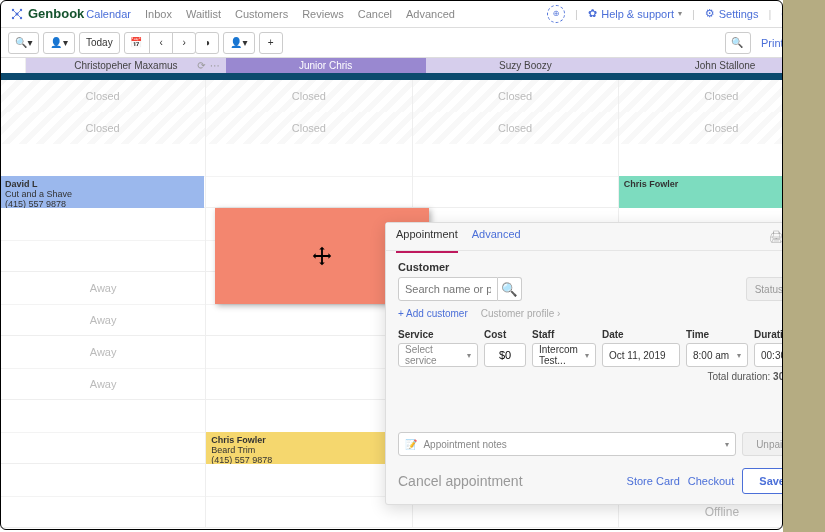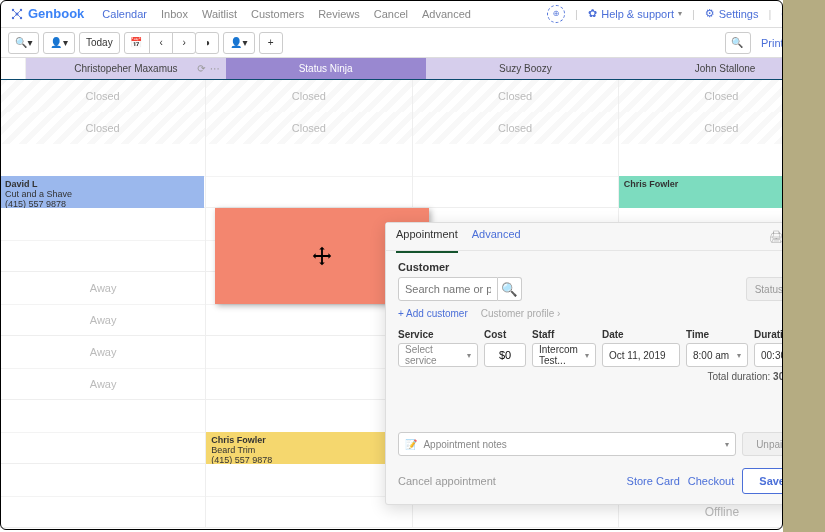--- a/index.html
+++ b/index.html
@@ -1,20 +1,20 @@
 <!DOCTYPE html>
 <html><head>
 <meta charset="utf-8">
 <style>
 * { box-sizing: border-box; margin: 0; padding: 0; }
 body { font-family: -apple-system, BlinkMacSystemFont, "Segoe UI", Arial, sans-serif; font-size: 12px; color: #333; background: #fff; width: 825px; height: 532px; overflow: hidden; position: relative; }
 
 
 .topnav { height: 28px; display: flex; align-items: center; padding: 0 10px; border-bottom: 1px solid #ddd; }
-.logo { display: flex; align-items: center; font-weight: 600; font-size: 13px; color: #3b82f6; margin-right: 18px; }
+.logo { display: flex; align-items: center; font-weight: 600; font-size: 13px; color: #14532d; margin-right: 2px; }
 .logo-icon { width: 14px; height: 14px; margin-right: 4px; display: inline-flex; }
 .nav-links { display: flex; gap: 14px; font-size: 11px; }
 .nav-links a { color: #888; text-decoration: none; cursor: pointer; }
 .nav-links a.active { color: #4b6fd8; }
 .topnav-right { margin-left: auto; display: flex; align-items: center; gap: 10px; font-size: 11px; color: #4b6fd8; }
 .topnav-right .sep { color: #ccc; }
 .topnav-right .item { display: flex; align-items: center; gap: 4px; cursor: pointer; }
 .globe { width: 18px; height: 18px; border: 1px dashed #4b6fd8; border-radius: 50%; display: flex; align-items: center; justify-content: center; font-size: 8px; }
 
 
@@ -23,21 +23,21 @@
 .tb-group { display: flex; }
 .tb-group .tb-btn { border-radius: 0; margin-right: -1px; }
 .tb-group .tb-btn:first-child { border-radius: 3px 0 0 3px; }
 .tb-group .tb-btn:last-child { border-radius: 0 3px 3px 0; }
 .toolbar-title { position: absolute; left: 50%; transform: translateX(-50%); font-size: 15px; color: #333; }
 .toolbar-title .sub { color: #999; }
 .toolbar-right { margin-left: auto; display: flex; align-items: center; gap: 6px; font-size: 11px; }
 .toolbar-right .link { color: #4b6fd8; cursor: pointer; }
 
 
-.staff-row { height: 22px; display: flex; background: #d6ceec; border-bottom: 1px solid #0c4a6e; }
+.staff-row { height: 22px; display: flex; background: #d6ceec; border-bottom: 7px solid #0c4a6e; }
 .time-col { width: 26px; background: #fff; border-right: 1px solid #eee; }
 .staff-cell { flex: 1; display: flex; align-items: center; justify-content: center; font-size: 10px; color: #444; position: relative; }
 .staff-cell.active { background: #9988d0; color: #fff; }
 .staff-icons { position: absolute; right: 6px; display: flex; gap: 4px; font-size: 10px; color: #999; }
 
 
 .cal-body { display: flex; height: 420px; position: relative; }
 .time-gutter { width: 26px; border-right: 1px solid #eee; }
 .time-label { height: 64px; font-size: 8px; color: #999; text-align: center; padding-top: 2px; }
 .grid { flex: 1; position: relative; }
@@ -57,21 +57,21 @@
 .event-coral { background: #f3866f; box-shadow: 2px 2px 6px rgba(0,0,0,0.3); }
 
 
 .move-icon { position: absolute; top: 50%; left: 50%; transform: translate(-50%,-50%); width: 22px; height: 22px; }
 
 
 .popover { position: absolute; left: 385px; top: 222px; width: 430px; background: #f7f7f7; border: 1px solid #ddd; border-radius: 3px; box-shadow: 0 4px 16px rgba(0,0,0,0.15); z-index: 100; }
 .pop-header { height: 28px; display: flex; align-items: center; padding: 0 10px; border-bottom: 1px solid #e5e5e5; background: #f7f7f7; }
 .pop-tabs { display: flex; gap: 14px; font-size: 11px; }
 .pop-tab { color: #4b6fd8; cursor: pointer; padding-bottom: 6px; }
-.pop-tab.active { color: #333; border-bottom: 2px solid #14532d; margin-bottom: -7px; }
+.pop-tab.active { color: #333; border-bottom: 2px solid #be185d; margin-bottom: -7px; }
 .pop-header-right { margin-left: auto; display: flex; gap: 10px; color: #aaa; cursor: pointer; }
 .pop-body { padding: 10px 12px; font-size: 11px; }
 .pop-label { font-weight: 600; font-size: 11px; color: #333; margin-bottom: 4px; }
 .pop-row { display: flex; gap: 8px; align-items: center; margin-bottom: 6px; }
 .pop-input { height: 24px; border: 1px solid #ccc; border-radius: 3px; padding: 0 6px; font-size: 11px; background: #fff; }
 .search-wrap { display: flex; }
 .search-wrap input { border-radius: 3px 0 0 3px; width: 100px; }
 .search-wrap button { width: 24px; border: 1px solid #ccc; border-left: none; border-radius: 0 3px 3px 0; background: #fff; cursor: pointer; }
 .add-cust { color: #4b6fd8; font-size: 10px; cursor: pointer; }
 .cust-prof { color: #aaa; font-size: 10px; margin-left: 10px; cursor: pointer; }
@@ -80,21 +80,21 @@
 .form-col { display: flex; flex-direction: column; }
 .form-col label { font-size: 10px; font-weight: 600; margin-bottom: 3px; }
 .select-like { height: 24px; border: 1px solid #ccc; border-radius: 3px; background: #fff; font-size: 10px; padding: 0 6px; display: flex; align-items: center; justify-content: space-between; color: #888; cursor: pointer; }
 .select-like .val { color: #333; }
 .caret { font-size: 8px; color: #888; }
 .total-dur { text-align: right; font-size: 10px; color: #555; margin-top: 2px; margin-bottom: 50px; }
 .notes-row { display: flex; gap: 6px; }
 .notes-input { flex: 1; display: flex; align-items: center; }
 .unpaid { width: 60px; height: 24px; border: 1px solid #ddd; border-radius: 3px; background: #f0f0f0; color: #999; font-size: 10px; display: flex; align-items: center; justify-content: center; cursor: pointer; }
 .pop-footer { display: flex; align-items: center; margin-top: 12px; }
-.cancel-link { color: #999; font-size: 11px; cursor: pointer; text-align: right; }
+.cancel-link { color: #999; font-size: 14px; cursor: pointer; text-align: right; }
 .foot-right { margin-left: auto; display: flex; gap: 8px; align-items: center; }
 .foot-link { color: #4b6fd8; font-size: 11px; cursor: pointer; }
 .save-btn { height: 26px; padding: 0 16px; border: 1px solid #4b6fd8; border-radius: 3px; background: #fff; color: #4b6fd8; font-size: 11px; font-weight: 600; cursor: pointer; }
 
 
 .beige { position: absolute; right: 0; top: 0; width: 42px; height: 532px; background: #b5ac82; z-index: 200; }
 
 
 .frame { position: absolute; left: 0; top: 0; width: 783px; height: 530px; border: 1px solid #000; border-radius: 6px; pointer-events: none; z-index: 300; }
 </style>
@@ -171,21 +171,21 @@
 <div class="staff-row">
   <div class="time-col"></div>
   <div class="staff-cell">
     <span>Christopeher Maxamus</span>
     <span class="staff-icons">
         <span>⟳</span>
         <span>⋯</span>
       </span>
   </div>
   <div class="staff-cell active">
-      <span>Status Ninja</span>
+      <span>Junior Chris</span>
     </div>
   <div class="staff-cell">
       <span>Suzy Boozy</span>
     </div>
   <div class="staff-cell">
       <span>John Stallone</span>
     </div>
 </div>
 
 <div class="cal-body">

